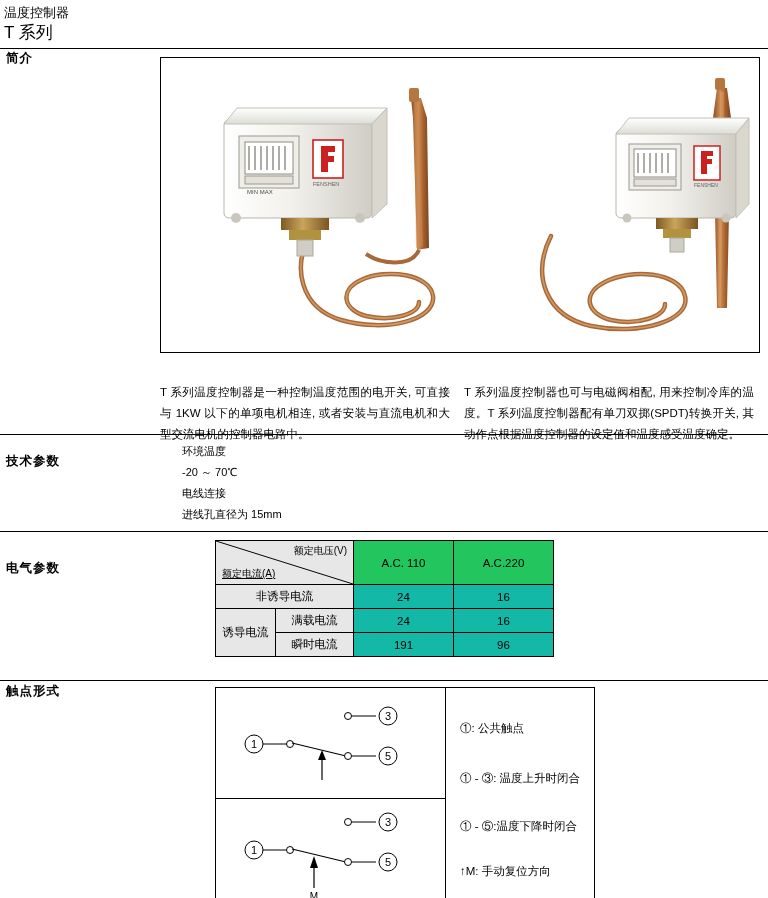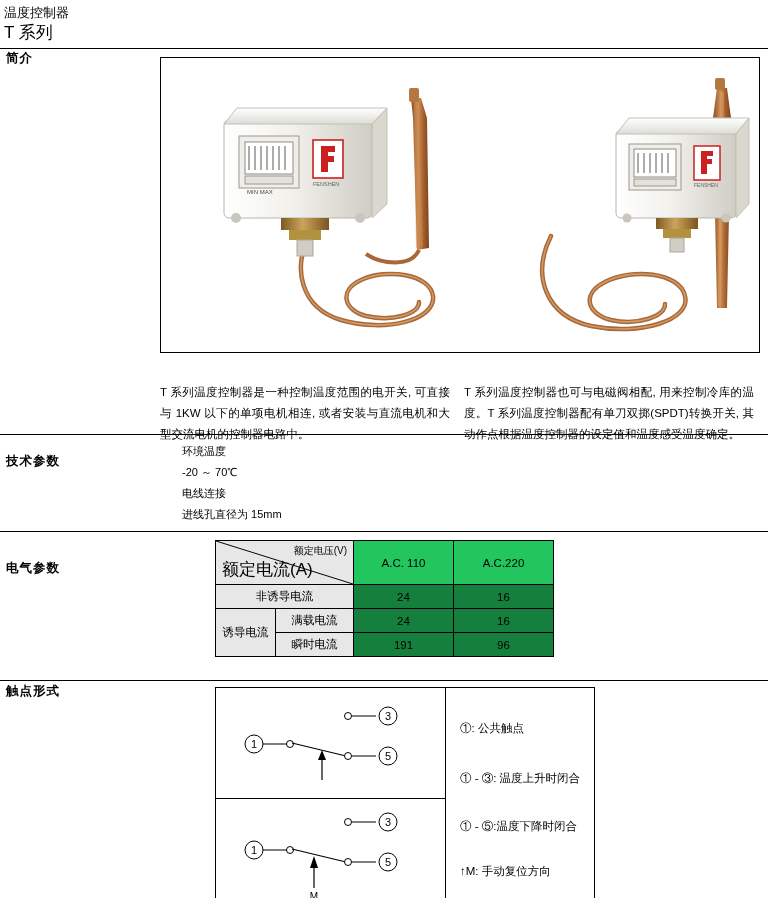--- a/index.html
+++ b/index.html
@@ -87,38 +87,38 @@
   .elec-wrap { position: absolute; left: 215px; top: 8px; }
   table.elec {
     border-collapse: collapse;
     font-size: 11.5px;
   }
   table.elec td, table.elec th {
     border: 1px solid #000;
     text-align: center;
     padding: 4px 6px;
     font-weight: normal;
-    background: #15803d;
+    background: #14b8a6;
   }
   table.elec thead td { background: #22c55e; }
   .diag-cell {
     position: relative;
     width: 138px;
     height: 44px;
     padding: 0 !important;
     background: #e7e7e7 !important;
   }
   .diag-cell .slash {
     position: absolute; left: 0; top: 0; width: 100%; height: 100%;
   }
   .diag-cell .lbl-top {
     position: absolute; right: 6px; top: 3px; font-size: 10px;
   }
   .diag-cell .lbl-bot {
-    position: absolute; left: 6px; bottom: 3px; font-size: 17px;
+    position: absolute; left: 6px; bottom: 3px; font-size: 10px; text-decoration: underline;
   }
   td.rowhead { background: #e7e7e7 !important; width: 60px; }
   td.rowhead2 { background: #e7e7e7 !important; width: 78px; }
   td.val { width: 100px; }
 
   
   .contact-wrap {
     position: absolute;
     left: 215px; top: 6px;
     width: 380px; height: 220px;

